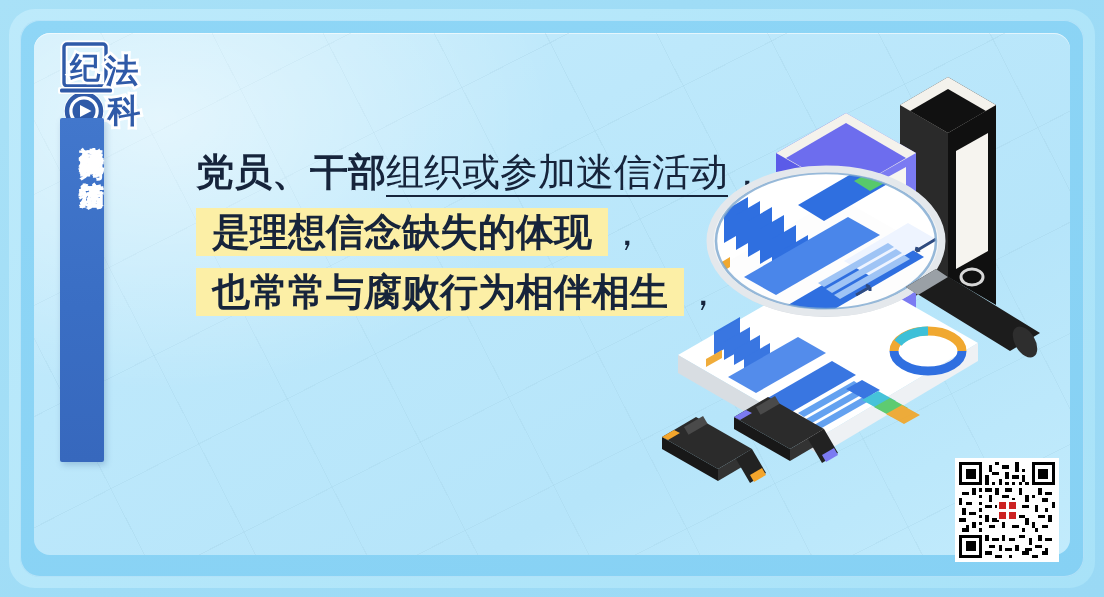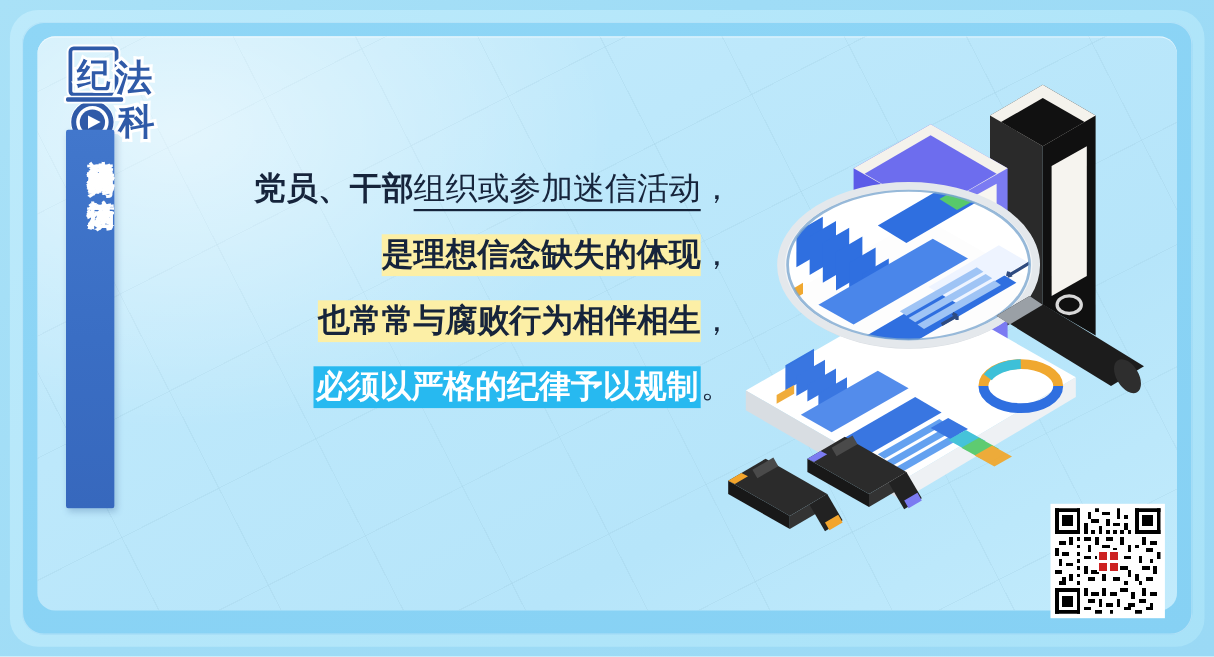--- a/index.html
+++ b/index.html
@@ -63,28 +63,27 @@
     color:#ffffff;font-weight:bold;font-size:25px;line-height:1.02;
     letter-spacing:1px;text-align:left;
     font-family:"DejaVu Sans","Liberation Sans",sans-serif;
     white-space:pre;
   }
 
   
   .copy{position:absolute;left:196px;top:142px;width:470px;}
   .cline{
     height:60px;line-height:60px;white-space:nowrap;
-    font-size:29px;color:#16243b;
+    font-size:38px;color:#16243b;
     font-family:Liberation Serif, serif;
-    text-align:right;
   }
   .seg{display:inline;}
   .seg.b{font-weight:bold;}
   .seg.u{ border-bottom:2px solid #16243b; padding-bottom:2px;}
-  .seg.hl-yellow{background:#fcefa6;font-weight:bold;padding:3px 0;}
+  .seg.hl-yellow{background:#fcefa6;font-weight:bold;padding:3px 16px;}
   .seg.hl-cyan{background:#27b9f0;color:#ffffff;font-weight:bold;padding:3px 2px;}
   .punct{color:#16243b;}
 
   
   .illus{position:absolute;left:648px;top:55px;width:420px;height:430px;}
   .illus svg{display:block;}
 
   
   .qr{
     position:absolute;left:955px;top:458px;width:104px;height:104px;
@@ -150,23 +149,20 @@
 
     <div class="cline">
       <span class="seg hl-yellow">是理想信念缺失的体现</span><span class="seg punct">，</span>
     </div>
 
     <div class="cline">
       <span class="seg hl-yellow">也常常与腐败行为相伴相生</span><span class="seg punct">，</span>
     </div>
 
 
-    <div class="cline">
-      <span class="seg hl-cyan">必须以严格的纪律予以规制</span><span class="seg punct">。</span>
-    </div>
 
   </div>
 
   <div class="illus">
     <svg width="420" height="430" viewBox="0 0 420 430" xmlns="http://www.w3.org/2000/svg">
       <defs>
         <clipPath id="lensclip">
             <ellipse cx="178" cy="186" rx="110" ry="68"></ellipse>
           </clipPath>
       </defs>

